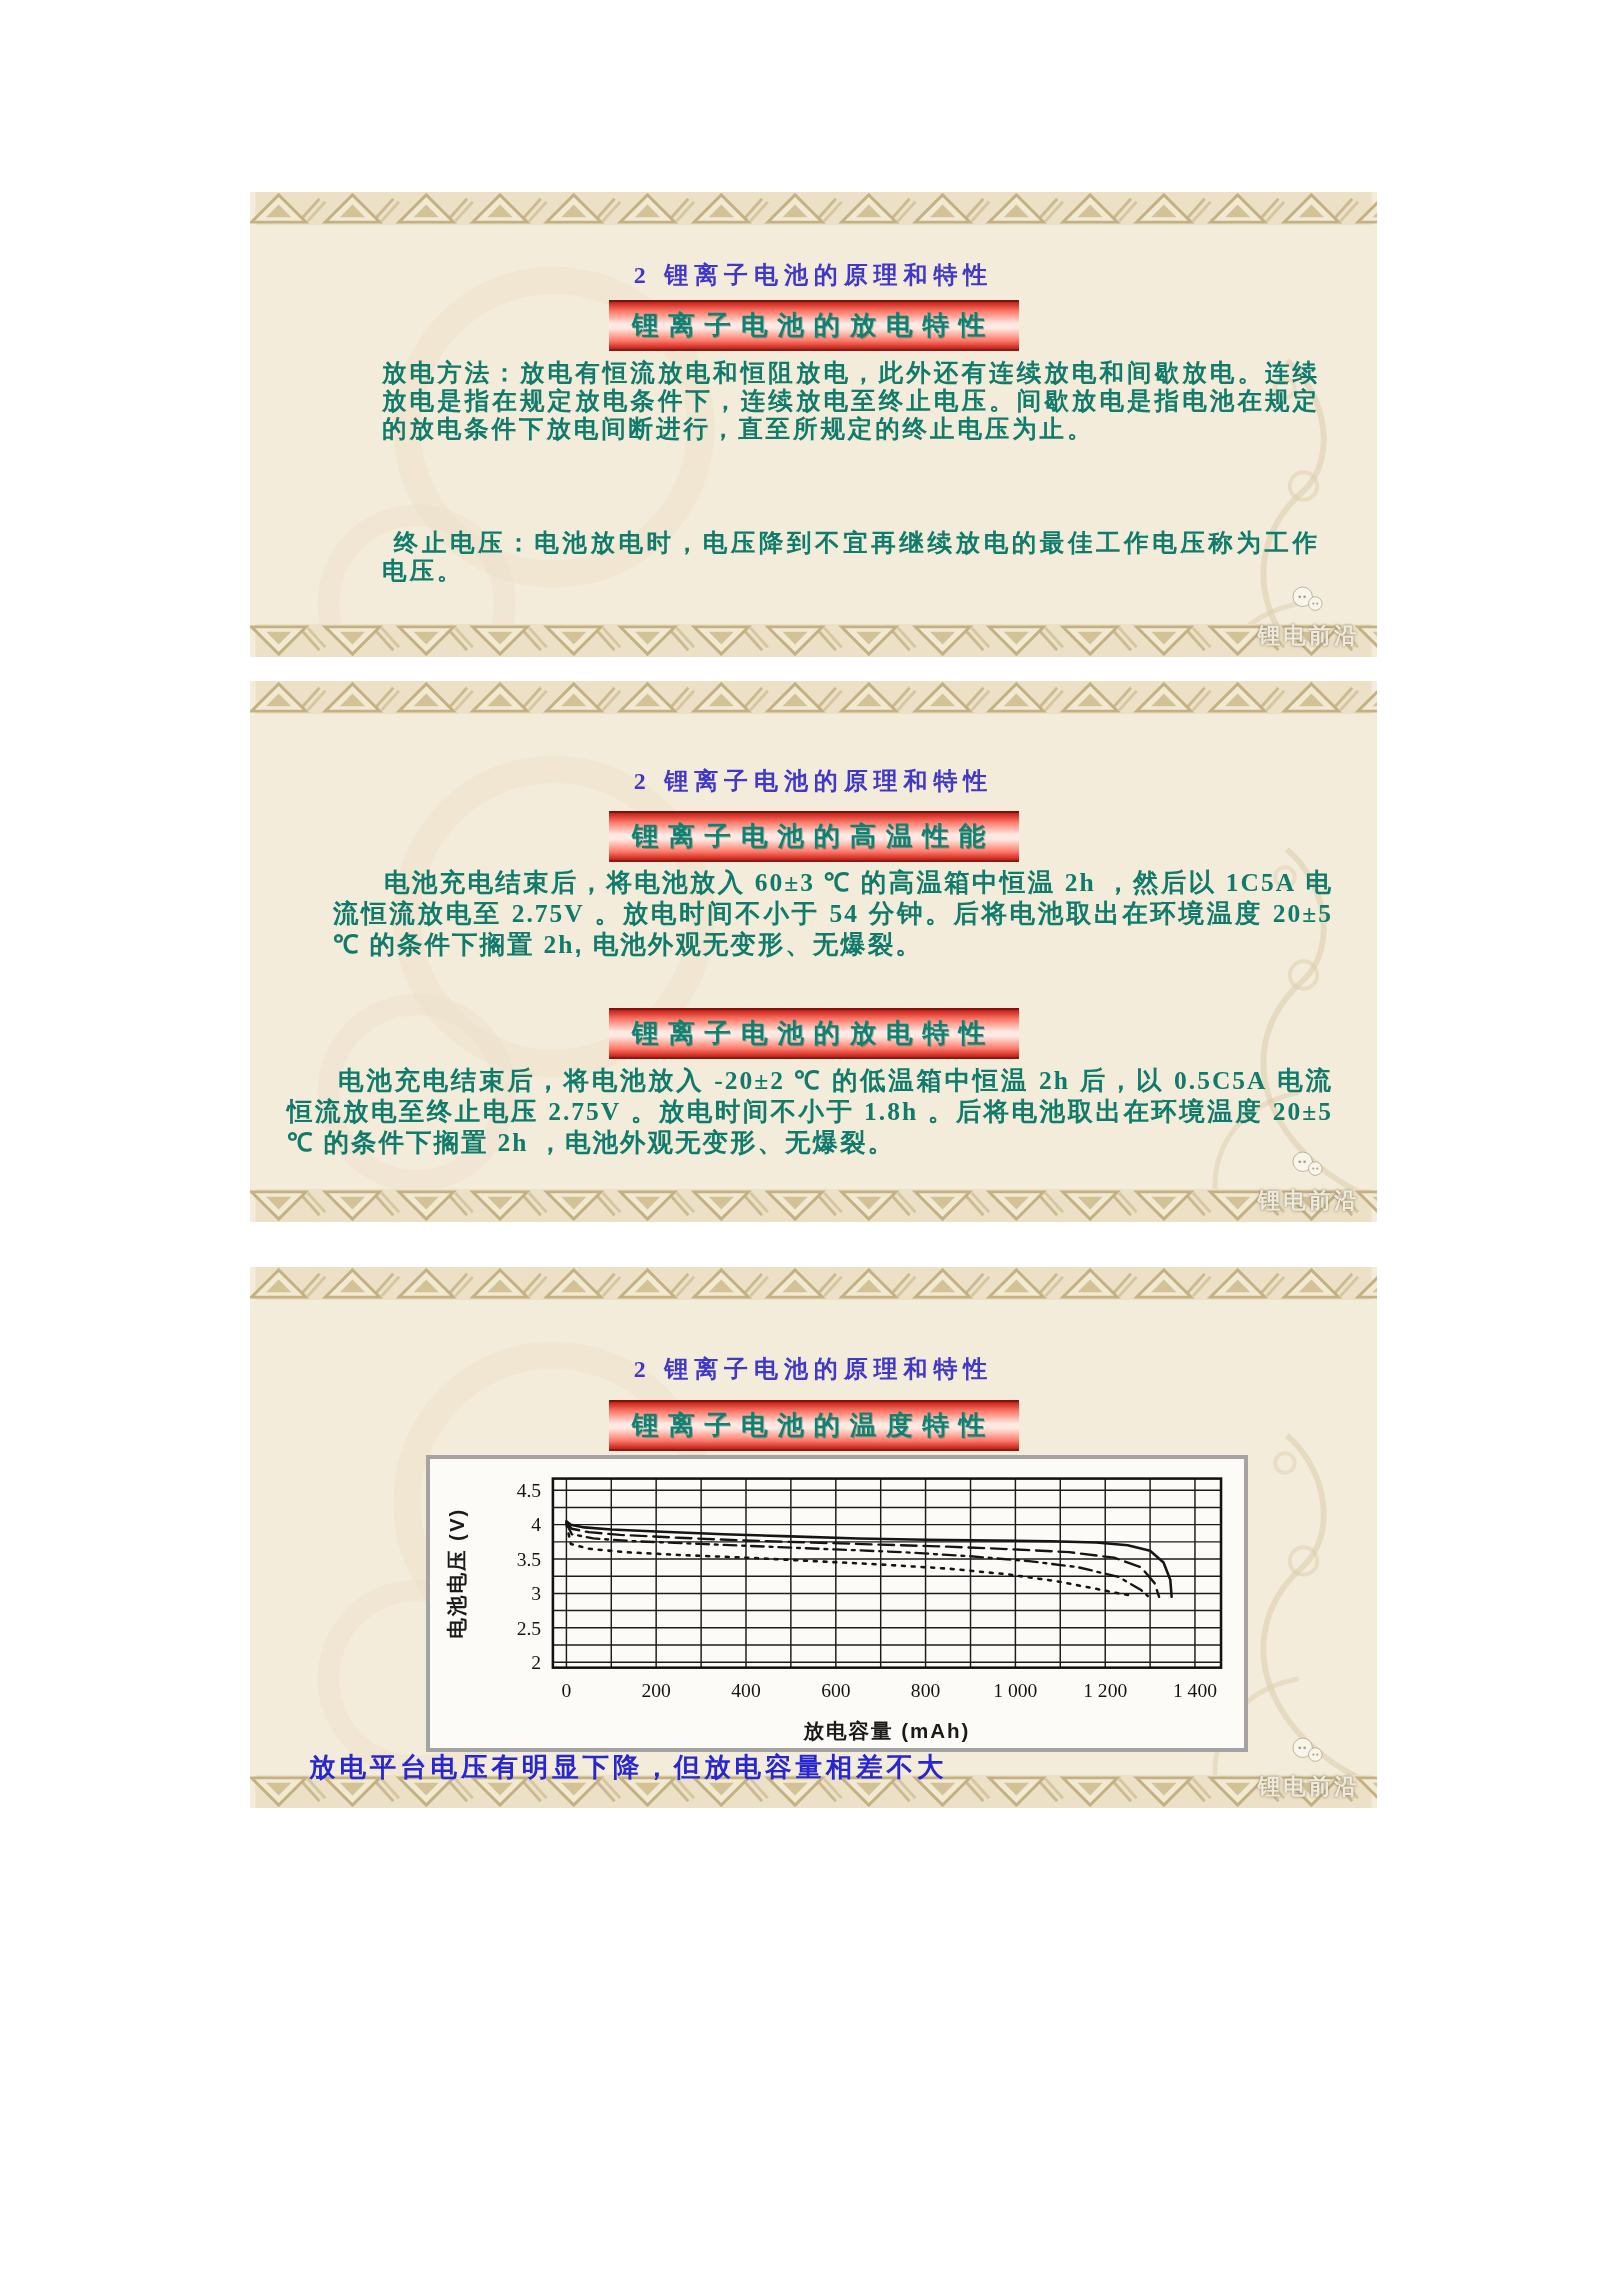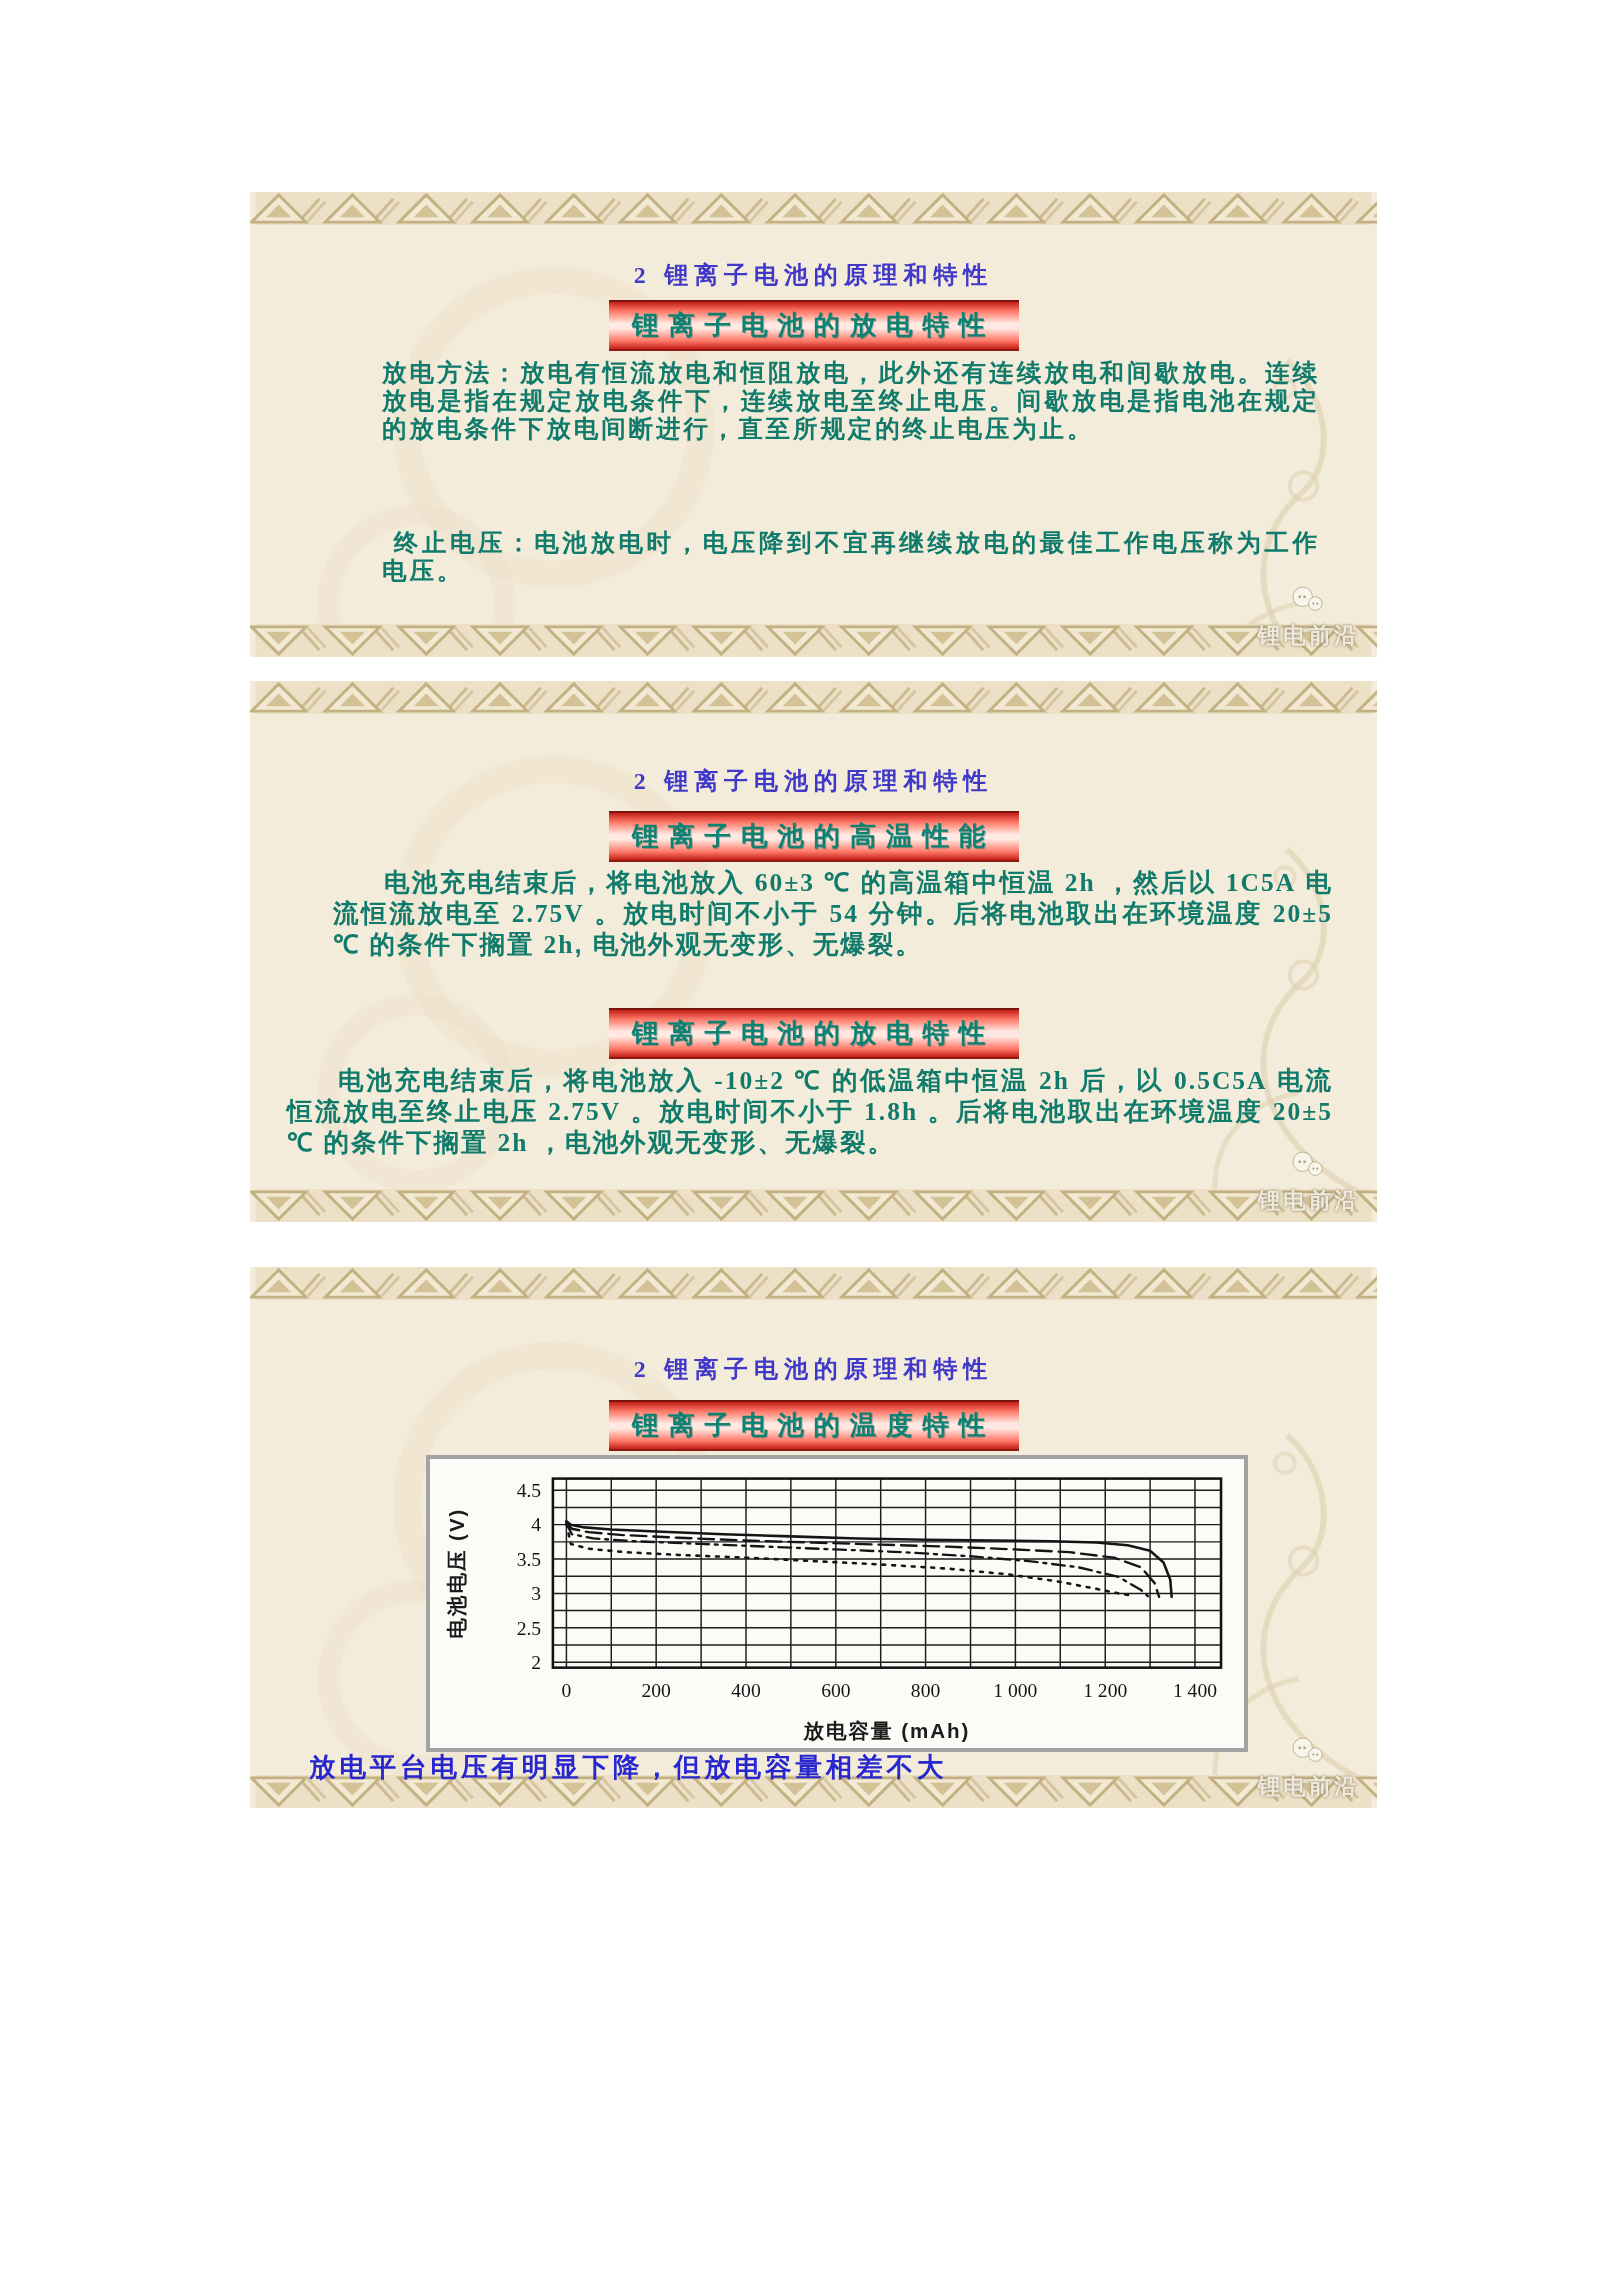--- a/index.html
+++ b/index.html
@@ -356,21 +356,21 @@
             <polygon points="1136,31 1192,31 1164,3" fill="#f2e9d3" stroke="#c3b183" stroke-width="3"></polygon>
             <polygon points="1151,26 1177,26 1164,13" fill="#d2c296"></polygon>
             <line x1="1188" y1="27" x2="1206" y2="7" stroke="#c3b183" stroke-width="3" opacity=".8"></line>
             <line x1="1194" y1="30" x2="1212" y2="10" stroke="#c3b183" stroke-width="3" opacity=".55"></line>
           </g>
         </svg></div>
     <h2 class="title"><span class="num">2</span> 锂离子电池的原理和特性</h2>
     <div class="banner b-high">锂离子电池的高温性能</div>
     <p class="body p2a">电池充电结束后，将电池放入 <span class="num">60±3 ℃</span> 的高温箱中恒温 <span class="num">2h</span> ，然后以 <span class="num">1C5A</span> 电流恒流放电至 <span class="num">2.75V</span> 。放电时间不小于 <span class="num">54</span> 分钟。后将电池取出在环境温度 <span class="num">20±5 ℃</span> 的条件下搁置 <span class="num">2h</span>, 电池外观无变形、无爆裂。</p>
     <div class="banner b-low">锂离子电池的放电特性</div>
-    <p class="body p2b">电池充电结束后，将电池放入 <span class="num">-10±2 ℃</span> 的低温箱中恒温 <span class="num">2h</span> 后，以 <span class="num">0.5C5A</span> 电流恒流放电至终止电压 <span class="num">2.75V</span> 。放电时间不小于 <span class="num">1.8h</span> 。后将电池取出在环境温度 <span class="num">20±5 ℃</span> 的条件下搁置 <span class="num">2h</span> ，电池外观无变形、无爆裂。</p>
+    <p class="body p2b">电池充电结束后，将电池放入 <span class="num">-20±2 ℃</span> 的低温箱中恒温 <span class="num">2h</span> 后，以 <span class="num">0.5C5A</span> 电流恒流放电至终止电压 <span class="num">2.75V</span> 。放电时间不小于 <span class="num">1.8h</span> 。后将电池取出在环境温度 <span class="num">20±5 ℃</span> 的条件下搁置 <span class="num">2h</span> ，电池外观无变形、无爆裂。</p>
     <div class="wm">
       <svg width="35" height="27.4" viewBox="0 0 36 28">
         <circle cx="12" cy="11" r="10" fill="rgba(248,245,236,.95)" stroke="rgba(150,138,110,.6)" stroke-width="1"></circle>
         <circle cx="25" cy="18" r="7" fill="rgba(248,245,236,.95)" stroke="rgba(150,138,110,.6)" stroke-width="1"></circle>
         <circle cx="9" cy="11" r="1.4" fill="rgba(150,138,110,.8)"></circle>
         <circle cx="14" cy="11" r="1.4" fill="rgba(150,138,110,.8)"></circle>
         <circle cx="23" cy="18" r="1.1" fill="rgba(150,138,110,.8)"></circle>
         <circle cx="27" cy="18" r="1.1" fill="rgba(150,138,110,.8)"></circle>
       </svg>
       <span>锂电前沿</span>

